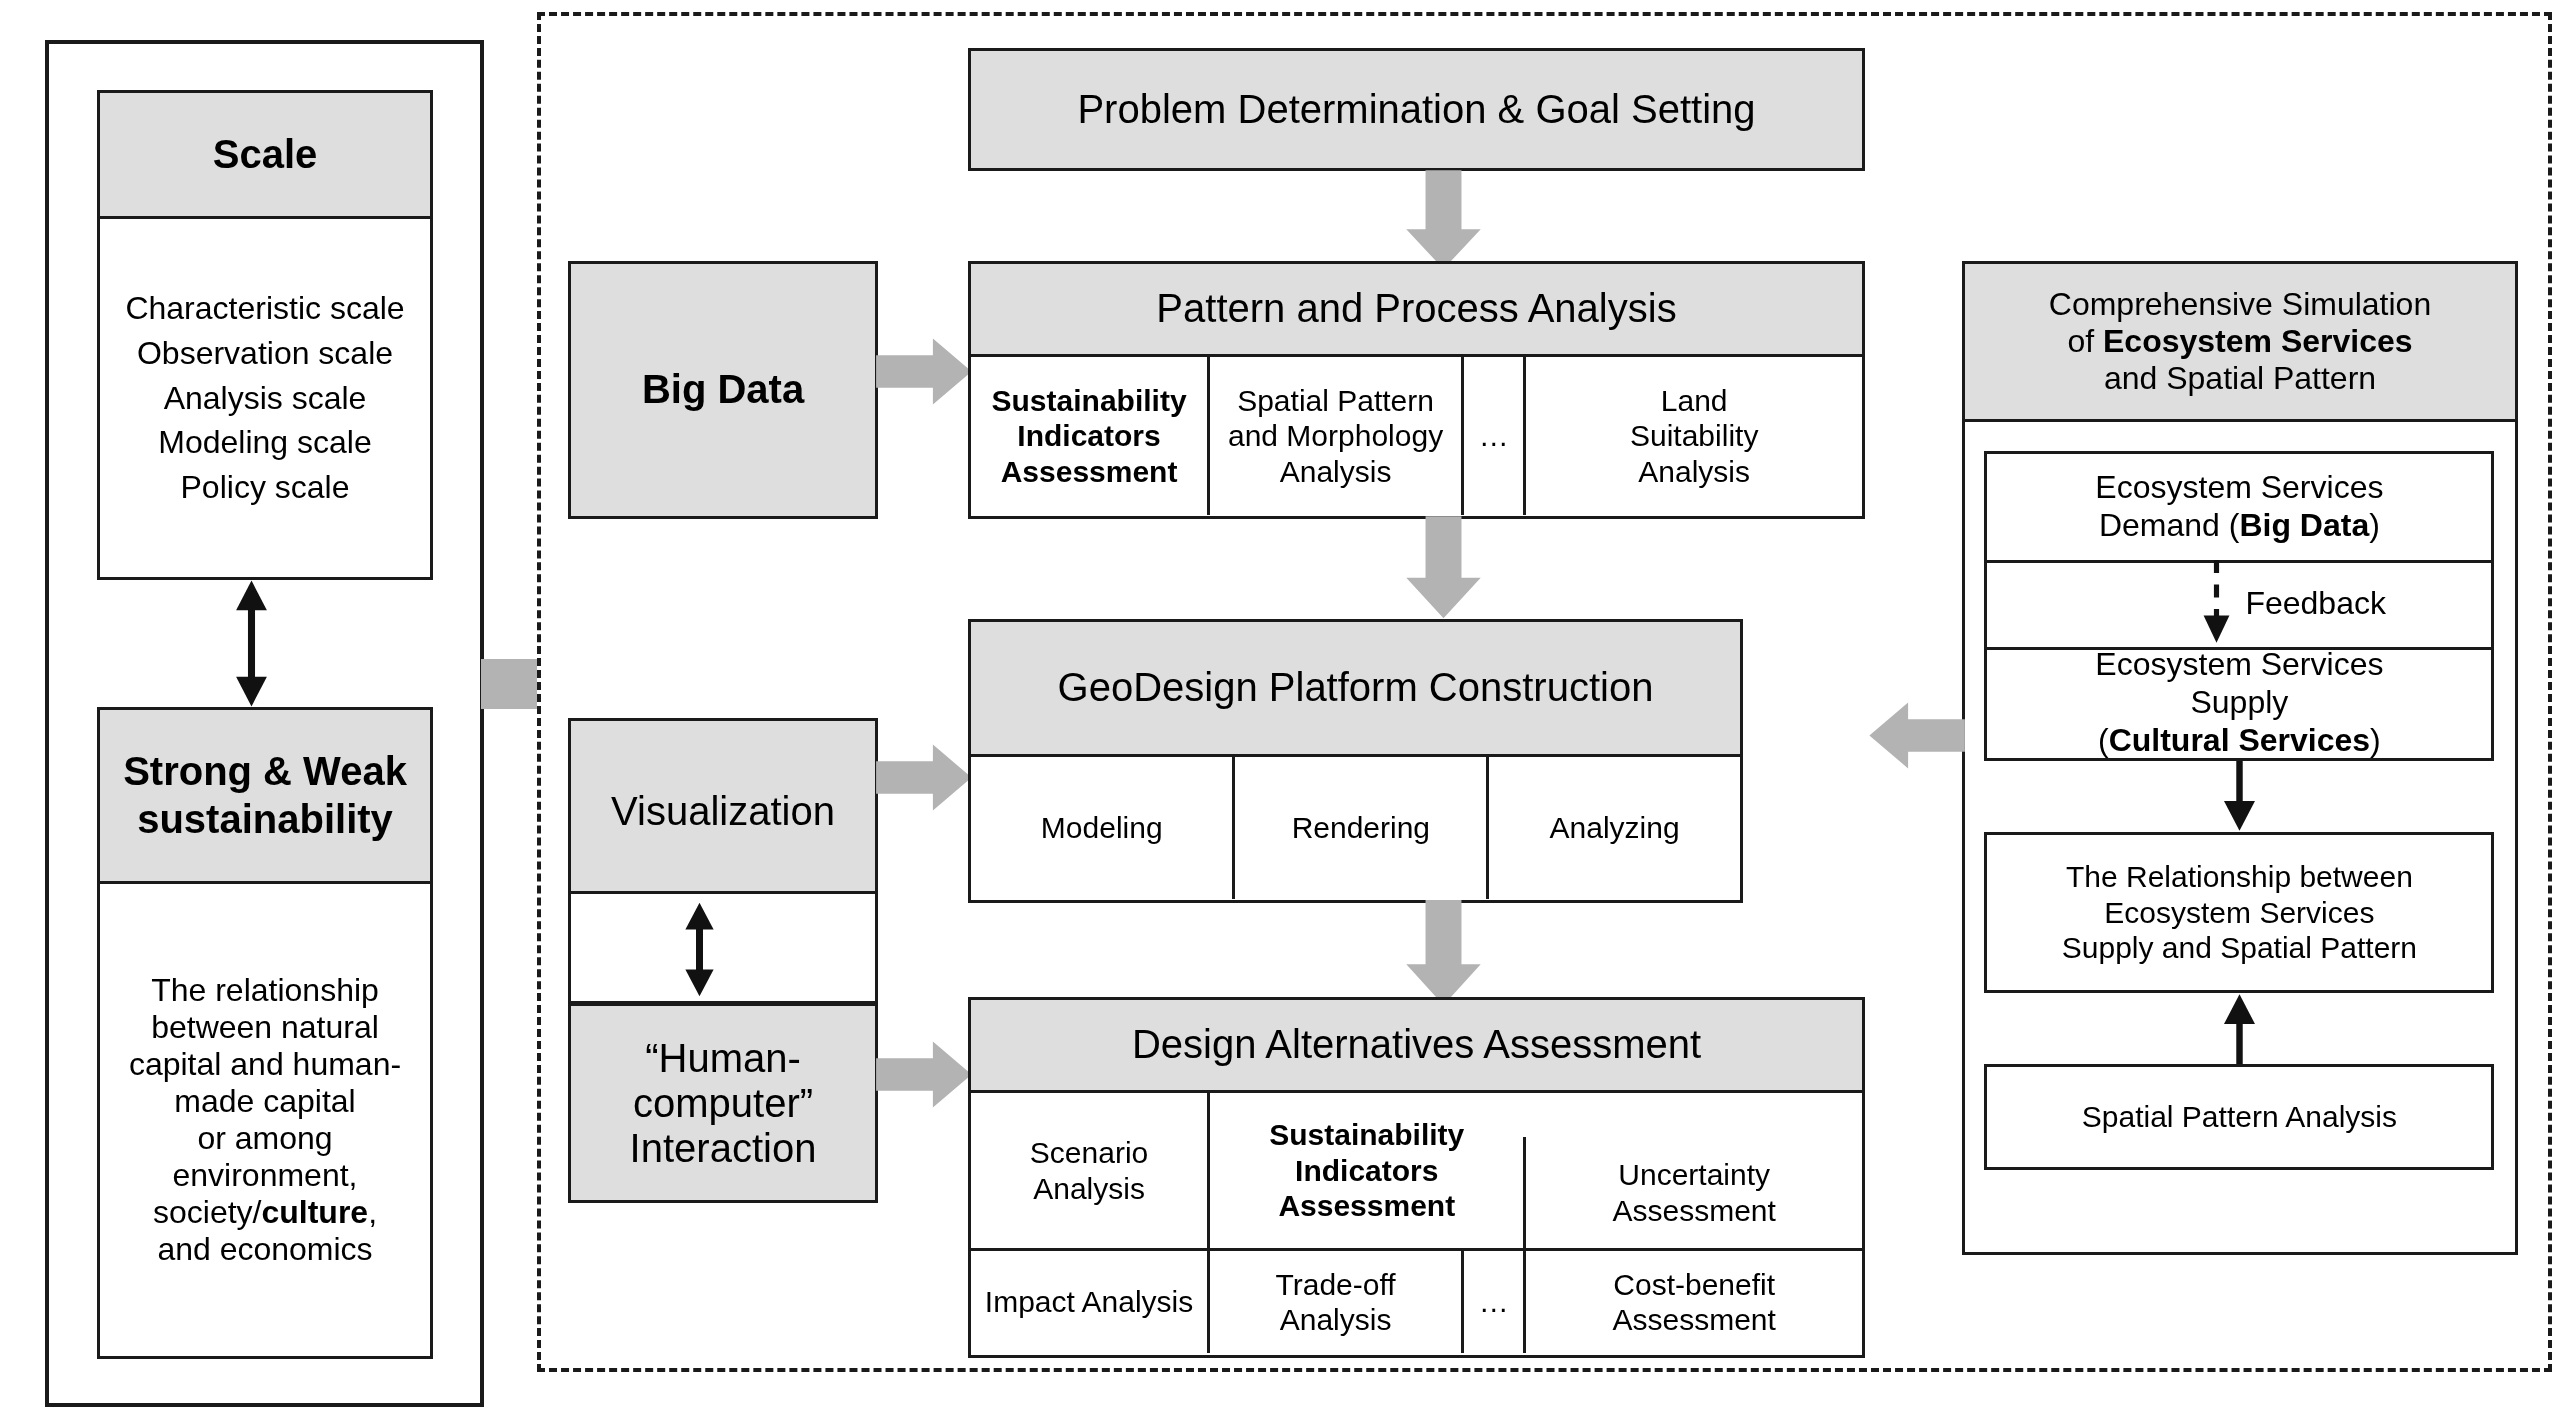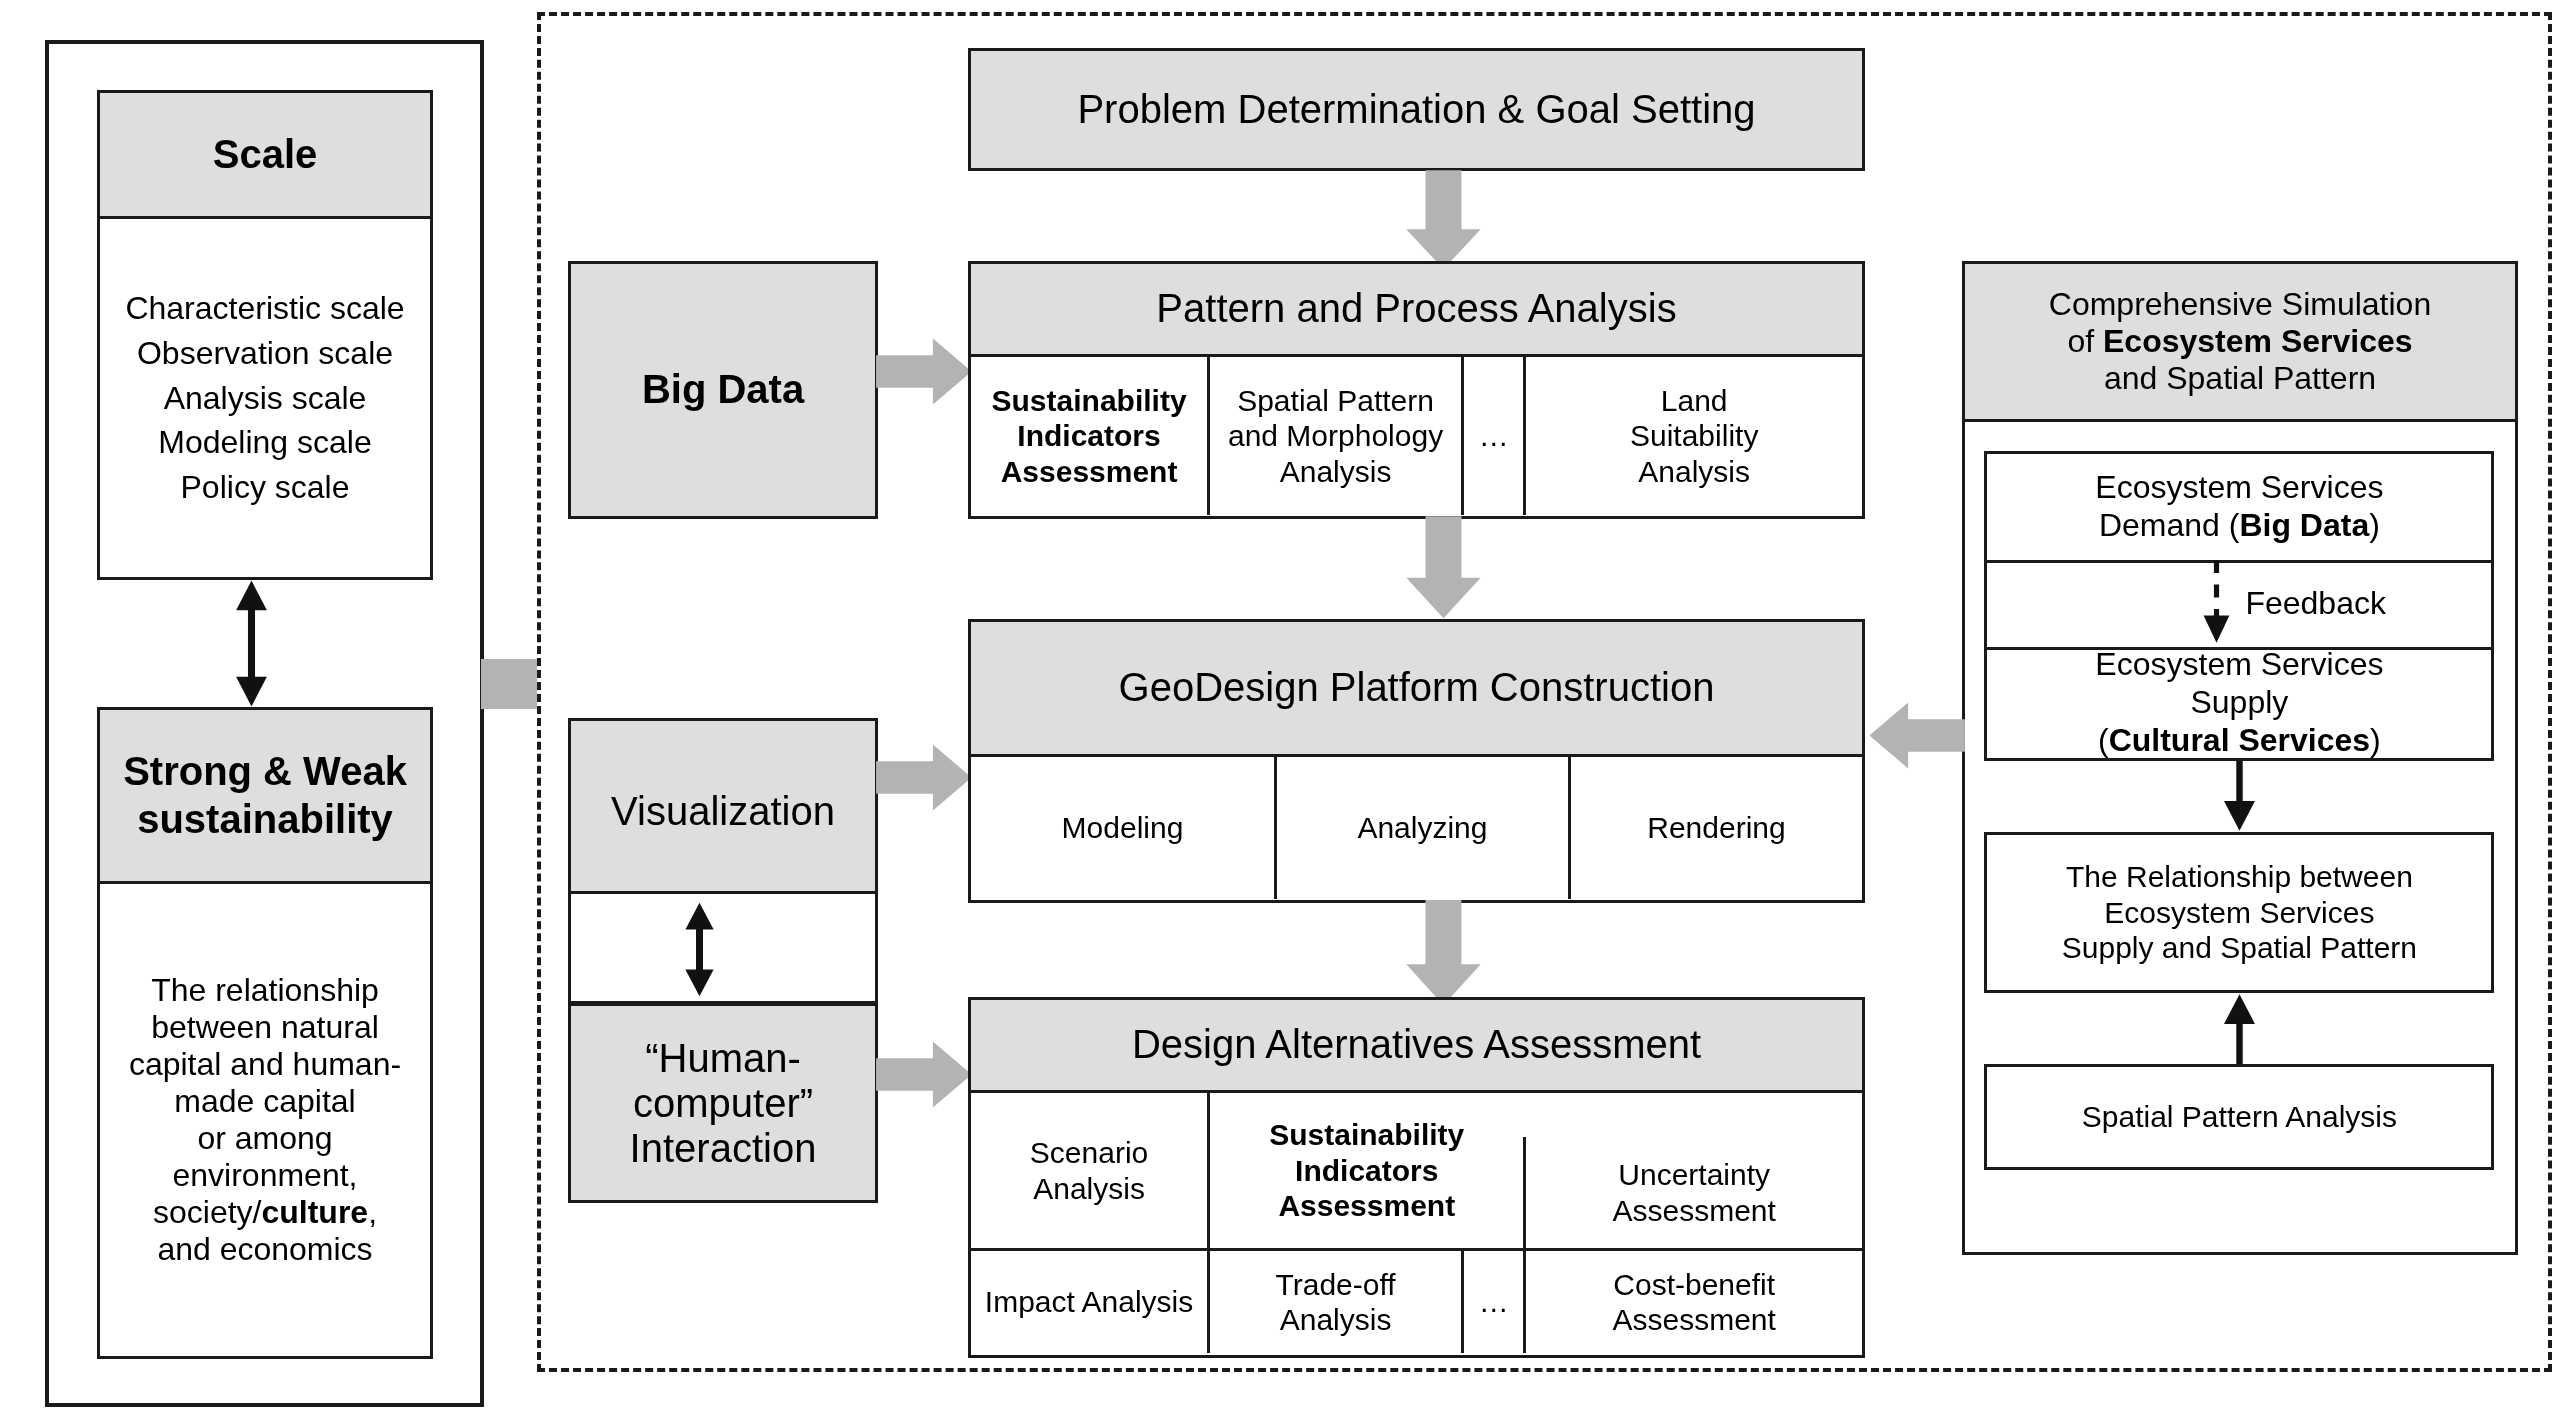--- a/index.html
+++ b/index.html
@@ -148,27 +148,27 @@
       </div>
     </div>
   </div>
 
   <div class="abs" style="left:1405px;top:516px;width:77px;height:103px;">
     <svg width="77" height="103" viewBox="0 0 120 160">
       <polygon points="32,0 88,0 88,96 118,96 60,159 2,96 32,96" fill="#b3b3b3"></polygon>
     </svg>
   </div>
 
-  <div class="abs bx" style="left:968px;top:619px;width:897px;height:284px;">
+  <div class="abs bx" style="left:968px;top:619px;width:775px;height:284px;">
     <div class="hdr ctr t-xl" style="height:132px;border-bottom:3.9px solid #1a1a1a;">GeoDesign Platform Construction</div>
     <div style="height:calc(100% - 136px);">
       <div class="cellrow">
         <div class="cell t-sm" style="flex:0 0 34%;">Modeling</div>
+        <div class="cell t-sm" style="flex:1 1 auto;">Rendering</div>
         <div class="cell t-sm" style="flex:0 0 33%;">Analyzing</div>
-        <div class="cell t-sm" style="flex:1 1 auto;">Rendering</div>
       </div>
     </div>
   </div>
 
   <div class="abs" style="left:1405px;top:900px;width:77px;height:106px;">
     <svg width="77" height="106" viewBox="0 0 120 165">
       <polygon points="32,0 88,0 88,100 118,100 60,164 2,100 32,100" fill="#b3b3b3"></polygon>
     </svg>
   </div>
 

